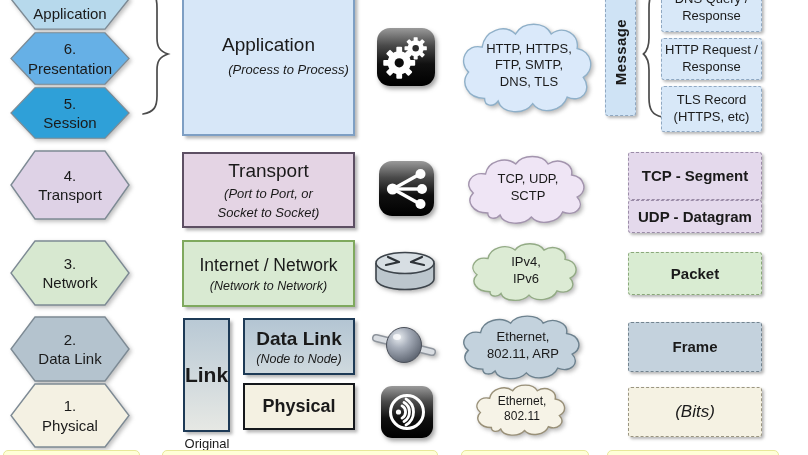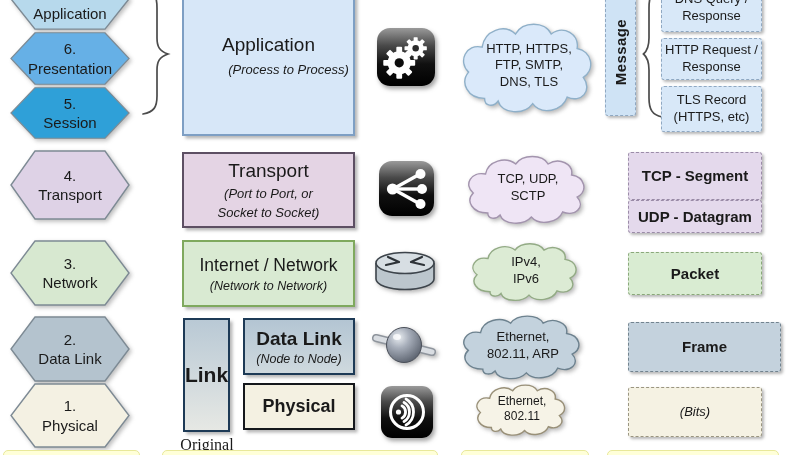--- a/index.html
+++ b/index.html
@@ -27,21 +27,21 @@
   .box-transport{background:#e4d4e4;border:2px solid #5d4f63;justify-content:center;gap:4px;}
   .box-internet{background:#d9ead2;border:2px solid #7fa95e;justify-content:center;gap:3px;}
   .box-link{background:linear-gradient(180deg,#b9c9d5,#e6e8e4);border:2.5px solid #1d3a56;justify-content:center;}
   .box-datalink{background:linear-gradient(180deg,#b3c5d3,#cfd9de);border:2.5px solid #1d3a56;justify-content:center;gap:2px;}
   .box-physical{background:#f4f1e2;border:2.5px solid #15181c;justify-content:center;}
   .t-lg{font-size:19px;}
   .t-md{font-size:17.5px;}
   .t-sub{font-size:13px;font-style:italic;}
   .t-sub2{font-size:12.5px;font-style:italic;}
   .t-bold{font-weight:bold;}
-  .caption{position:absolute;font-size:16px;text-align:center;font-family:Liberation Serif, serif;}
+  .caption{position:absolute;font-size:13px;text-align:center;}
 
   
   .appicon{position:absolute;border-radius:13px;display:flex;align-items:center;justify-content:center;
            background:linear-gradient(180deg,#9a9a9a 0%,#4a4a4a 30%,#101010 62%,#000 100%);
            box-shadow:2px 3px 4px rgba(90,90,90,.55);}
   .appicon svg{width:100%;height:100%;}
   .plainicon{position:absolute;}
   .plainicon svg{width:100%;height:100%;overflow:visible;}
 
   
@@ -55,21 +55,21 @@
 
   
   .pdu{position:absolute;border:1.6px dashed #8fa8c2;border-radius:3px;box-sizing:border-box;
        display:flex;flex-direction:column;align-items:center;justify-content:center;text-align:center;
        font-size:13px;line-height:1.3;box-shadow:2px 2px 3px rgba(95,95,95,.45);}
   .pdu-msgbar{background:#cfe3f5;}
   .pdu-msg{background:#d8e8f8;}
   .pdu-seg{background:#e4d9ec;border-color:#9b8ca8;font-weight:bold;font-size:15px;}
   .pdu-packet{background:#d9ecd2;border-color:#8aa87a;font-weight:bold;font-size:15px;}
   .pdu-frame{background:#c4d2dd;border-color:#72838f;font-weight:bold;font-size:15px;}
-  .pdu-bits{background:#f5f2e3;border-color:#9a9580;font-style:italic;font-size:13px;}
+  .pdu-bits{background:#f5f2e3;border-color:#9a9580;font-style:italic;font-size:17px;}
   .vtext{writing-mode:vertical-rl;transform:rotate(180deg);font-weight:bold;font-size:15px;letter-spacing:.4px;}
 
   
   .ystrip{position:absolute;top:450px;height:10px;background:#ffffd8;border:1.5px solid #e8e89a;
           border-radius:5px 5px 0 0;box-sizing:border-box;}
 </style>
 </head>
 <body>
 
 <div class="frame">
@@ -325,21 +325,21 @@
 
   <div class="pdu pdu-seg" style="left:628px;top:152px;width:134px;height:48px;align-items:center;">
     <div>TCP - Segment</div>
   </div>
   <div class="pdu pdu-seg" style="left:628px;top:200px;width:134px;height:33px;">
     <div>UDP - Datagram</div>
   </div>
   <div class="pdu pdu-packet" style="left:628px;top:252px;width:134px;height:43px;">
     <div>Packet</div>
   </div>
-  <div class="pdu pdu-frame" style="left:628px;top:322px;width:153px;height:50px;text-align:right;">
+  <div class="pdu pdu-frame" style="left:628px;top:322px;width:134px;height:50px;text-align:right;">
     <div>Frame</div>
   </div>
   <div class="pdu pdu-bits" style="left:628px;top:387px;width:134px;height:50px;">
     <div>(Bits)</div>
   </div>
 
   <div class="ystrip" style="left:3px;width:137px;"></div>
   <div class="ystrip" style="left:162px;width:276px;"></div>
   <div class="ystrip" style="left:461px;width:128px;"></div>
   <div class="ystrip" style="left:607px;width:172px;"></div>

